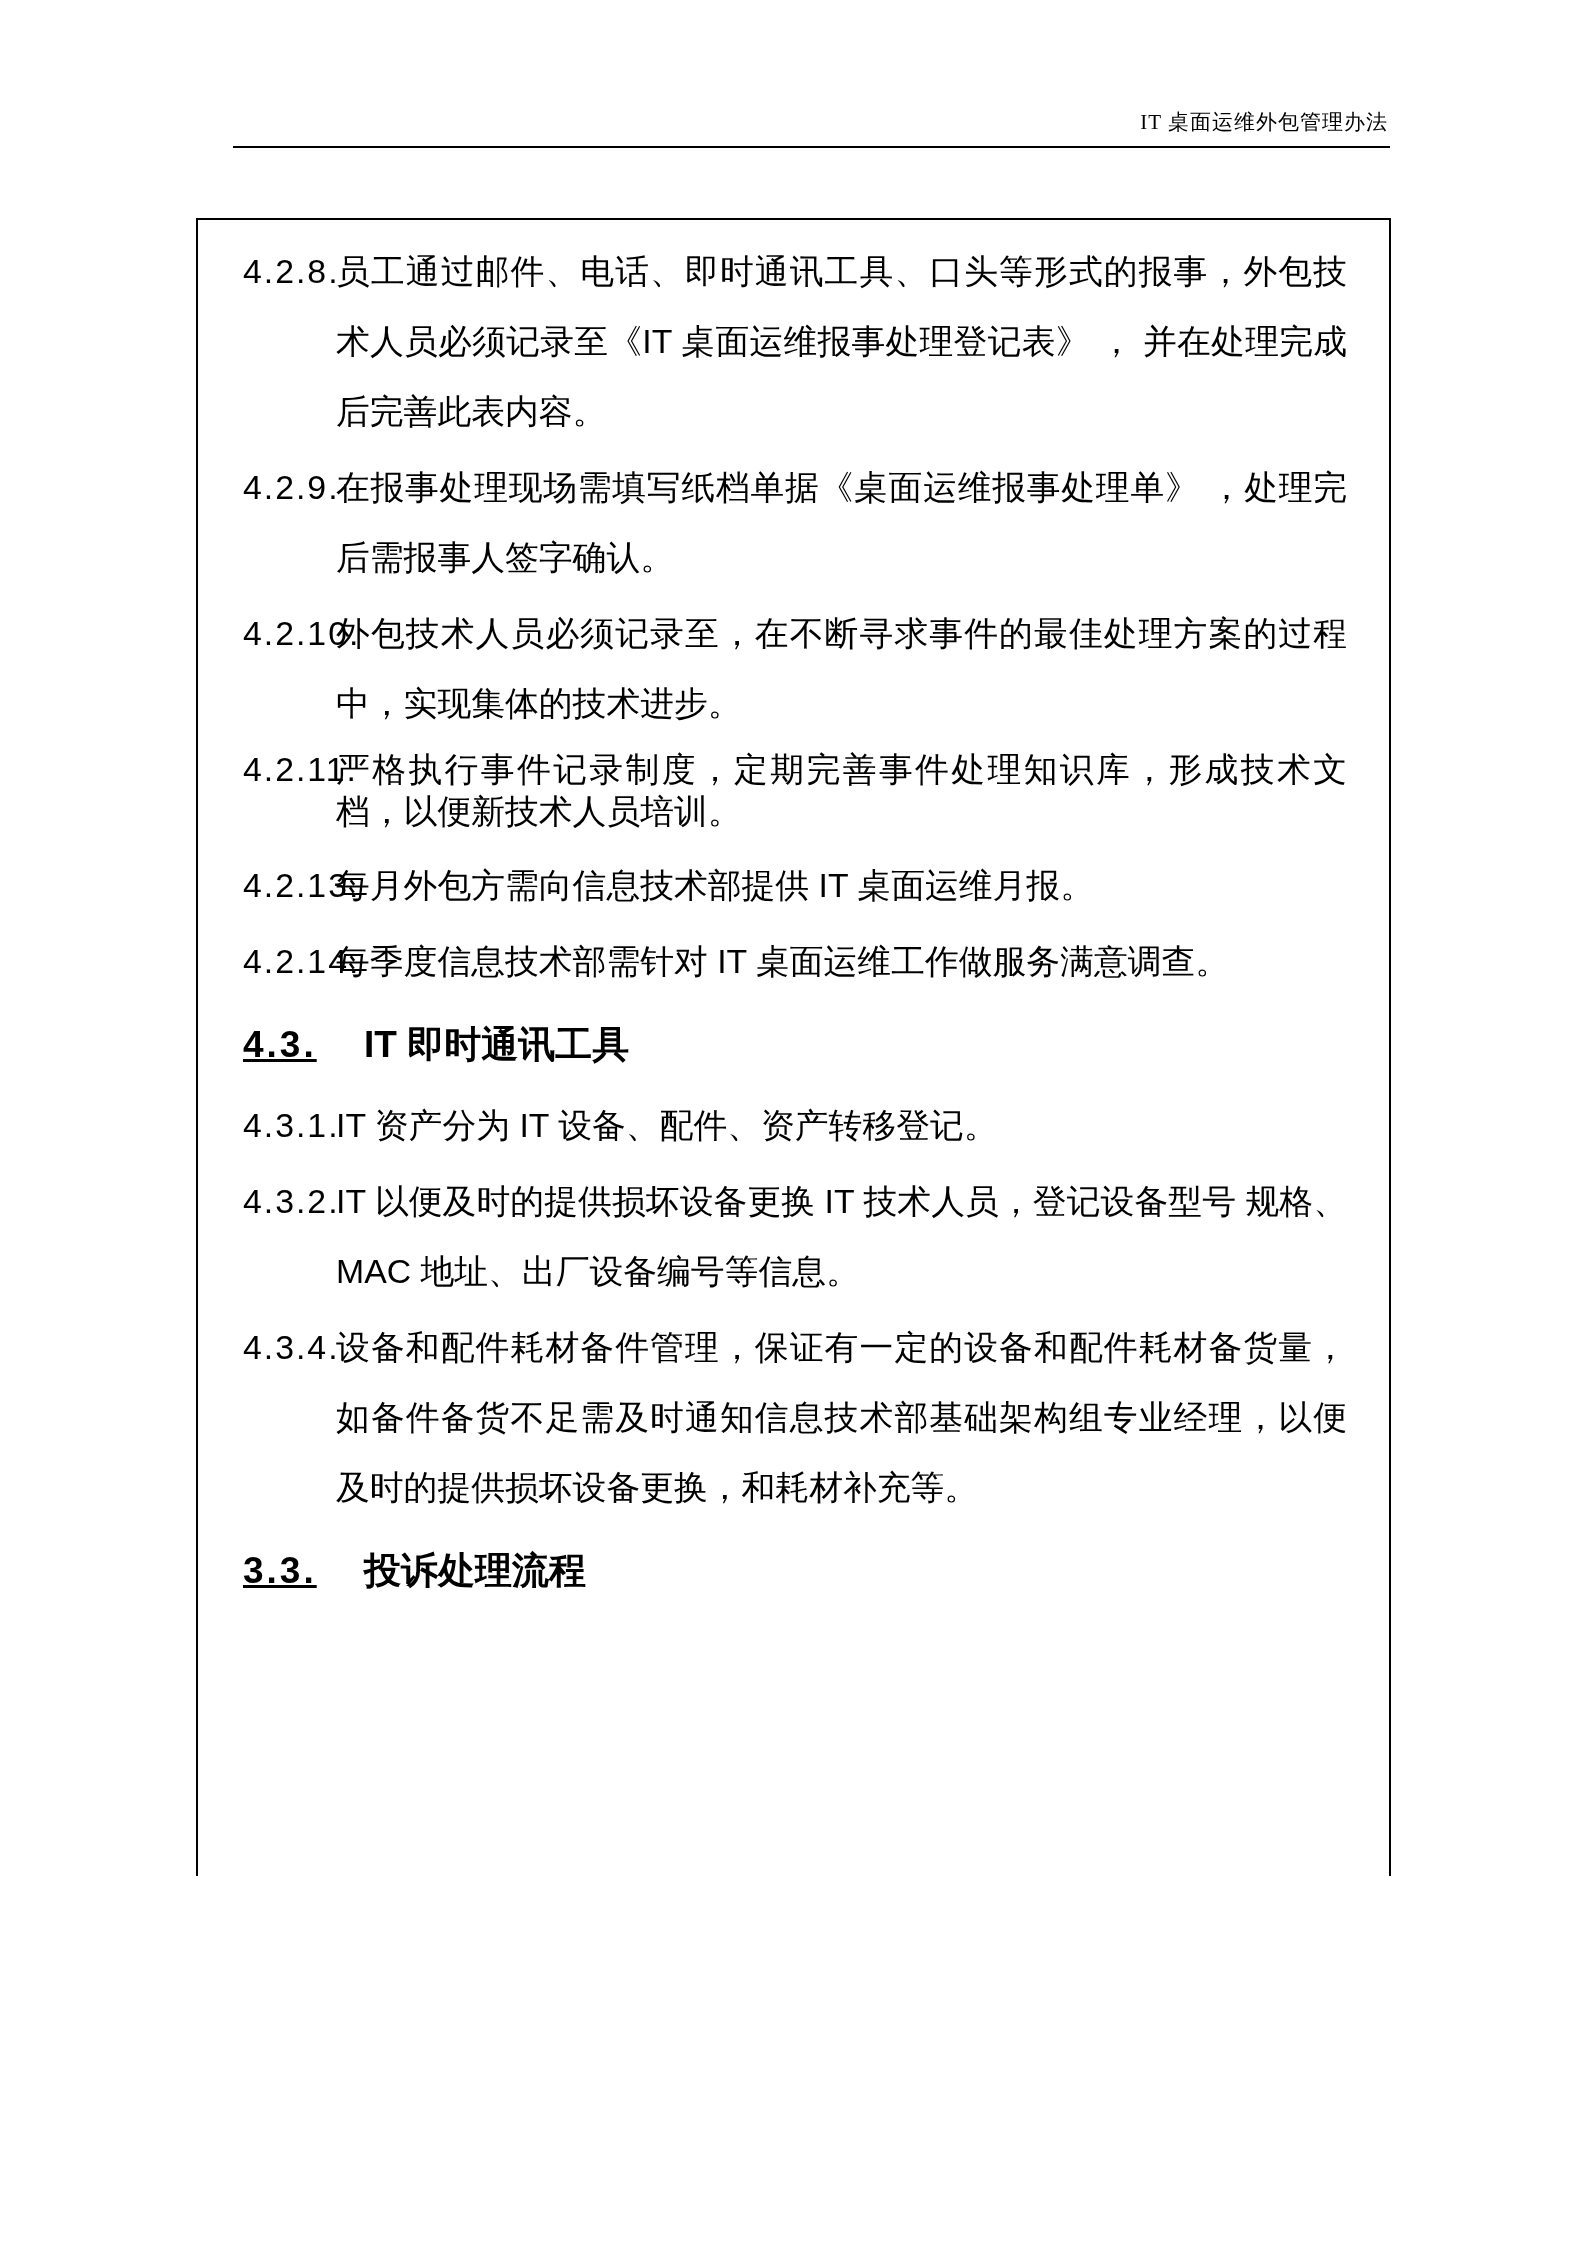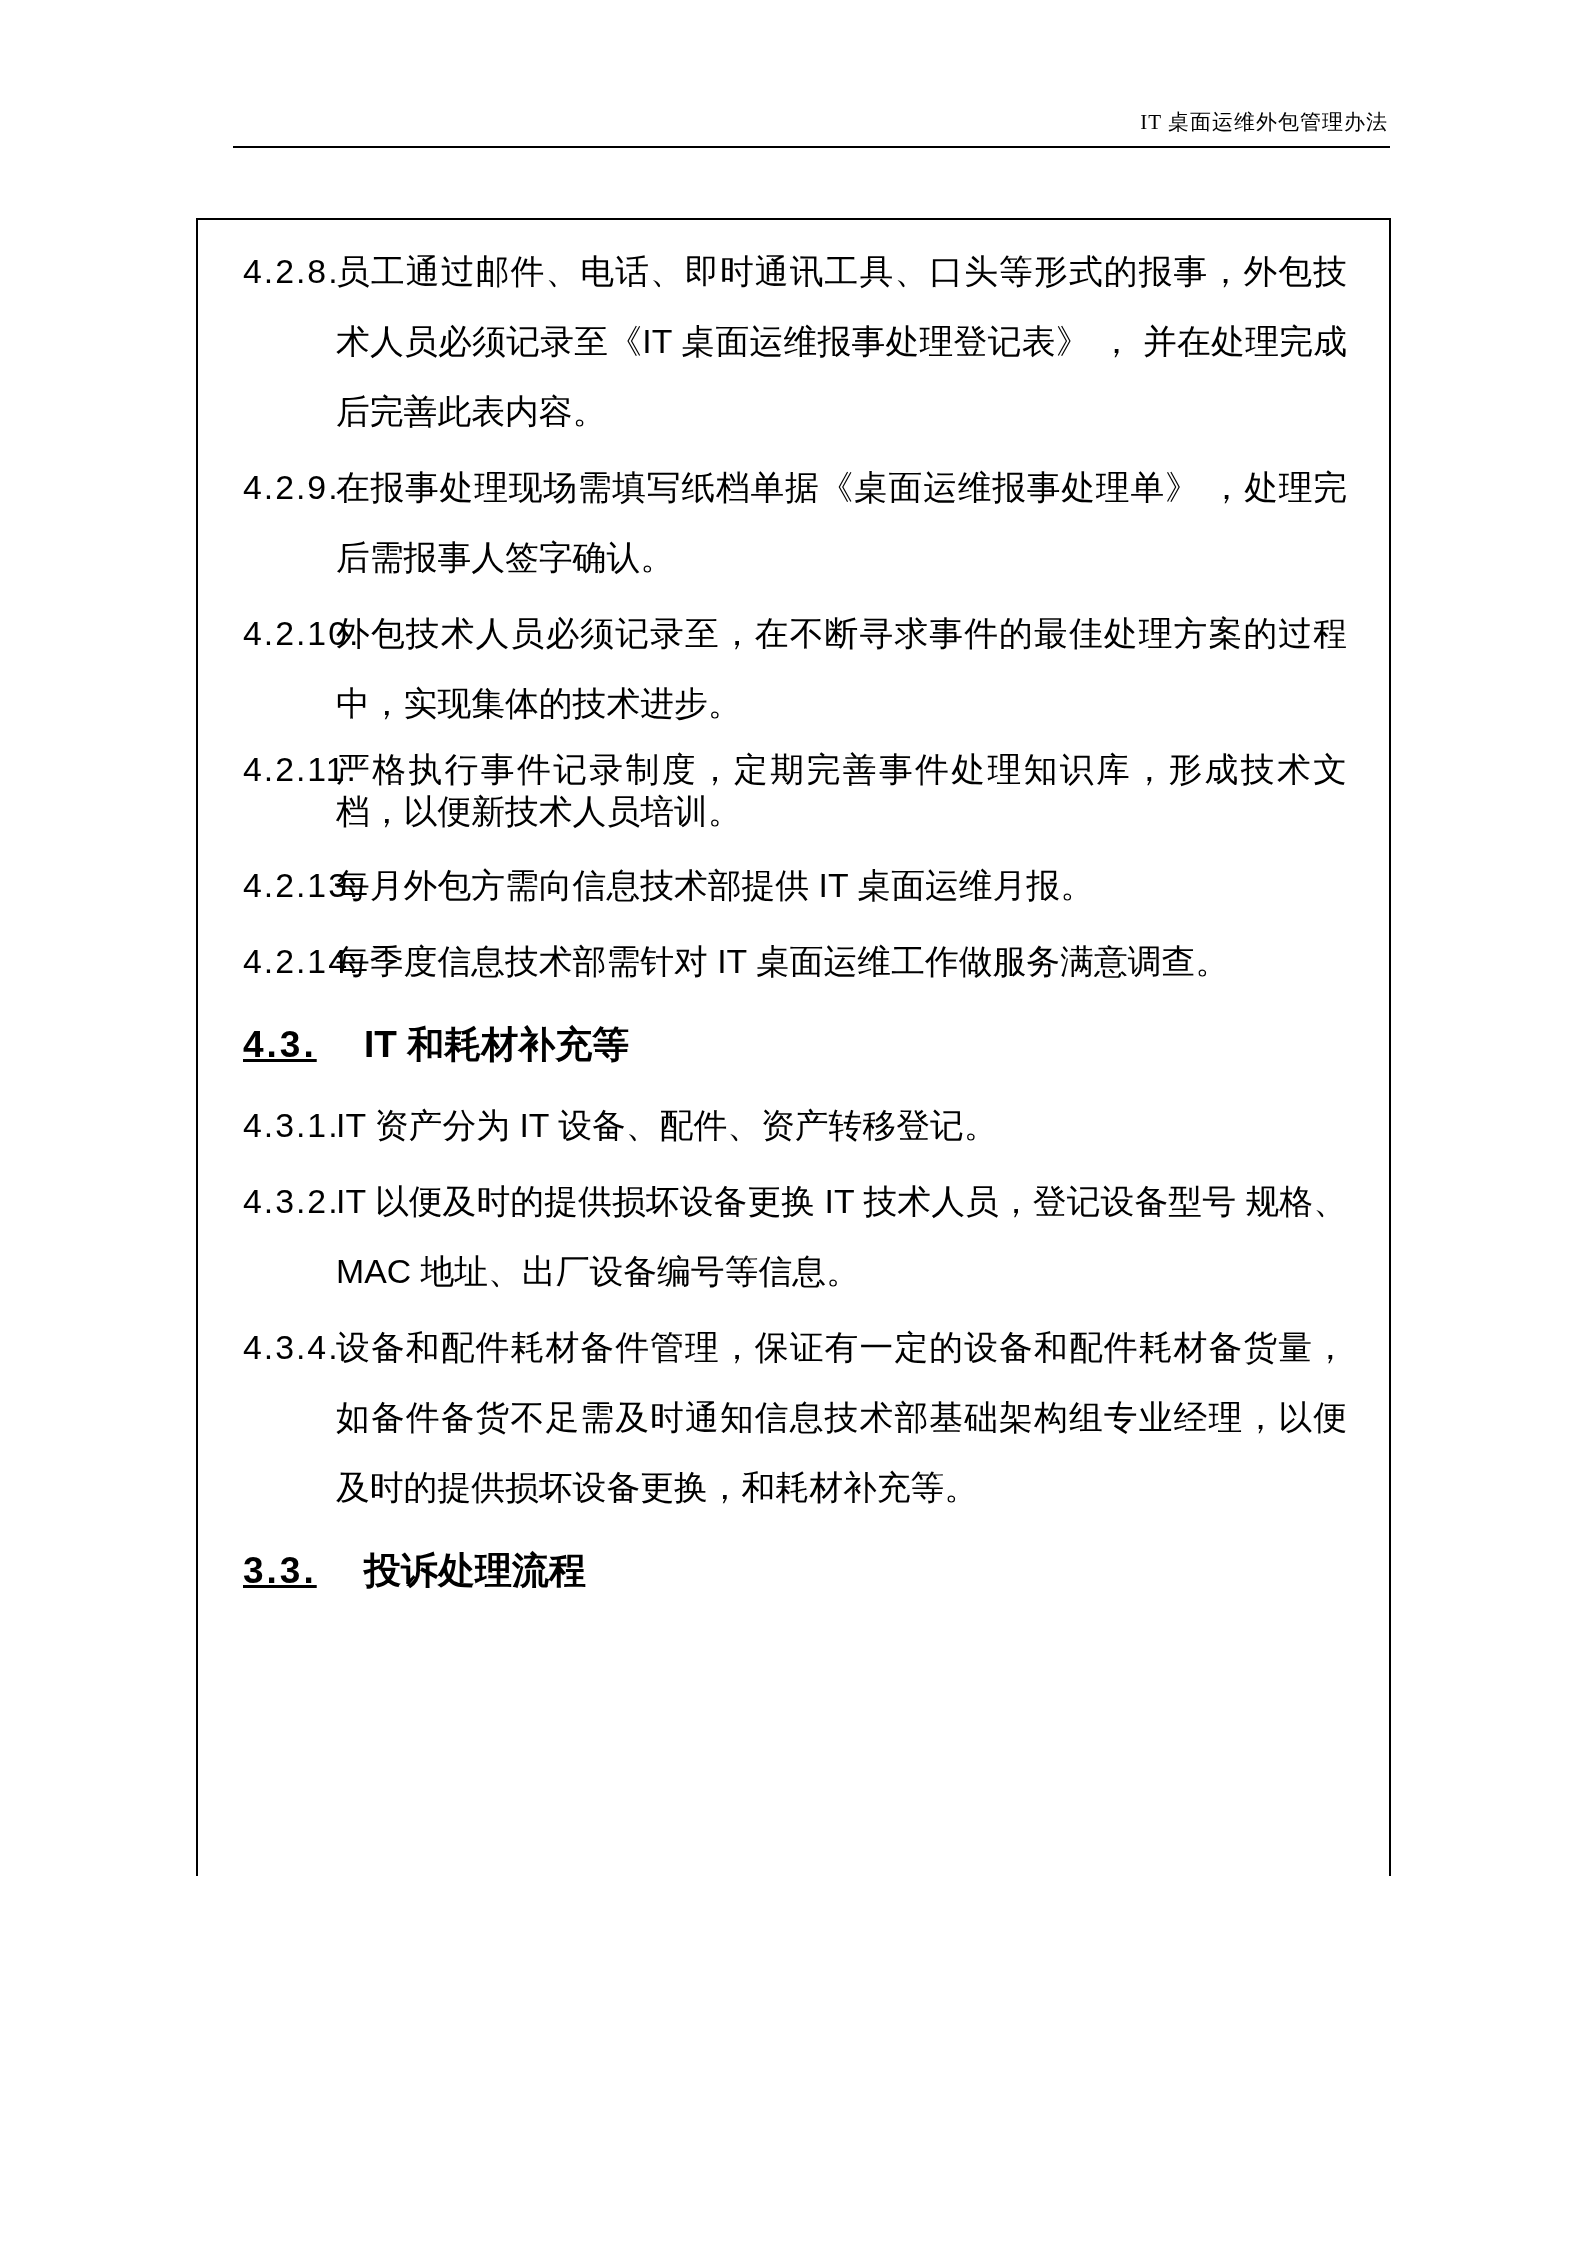--- a/index.html
+++ b/index.html
@@ -111,21 +111,21 @@
         <div class="item">
     <span class="num">4.2.13.</span>
     <span class="txt">每月外包方需向信息技术部提供 IT 桌面运维月报。</span>
   </div>
         <div class="item">
     <span class="num">4.2.14.</span>
     <span class="txt">每季度信息技术部需针对 IT 桌面运维工作做服务满意调查。</span>
   </div>
         <div class="item heading">
     <span class="num">4.3.</span>
-    <span class="txt">IT 和耗材补充等</span>
+    <span class="txt">IT 即时通讯工具</span>
   </div>
         <div class="item">
     <span class="num">4.3.1.</span>
     <span class="txt">IT 资产分为 IT 设备、配件、资产转移登记。</span>
   </div>
         <div class="item">
     <span class="num">4.3.2.</span>
     <span class="txt">IT 以便及时的提供损坏设备更换 IT 技术人员，登记设备型号 规格、MAC 地址、出厂设备编号等信息。</span>
   </div>
         <div class="item">

